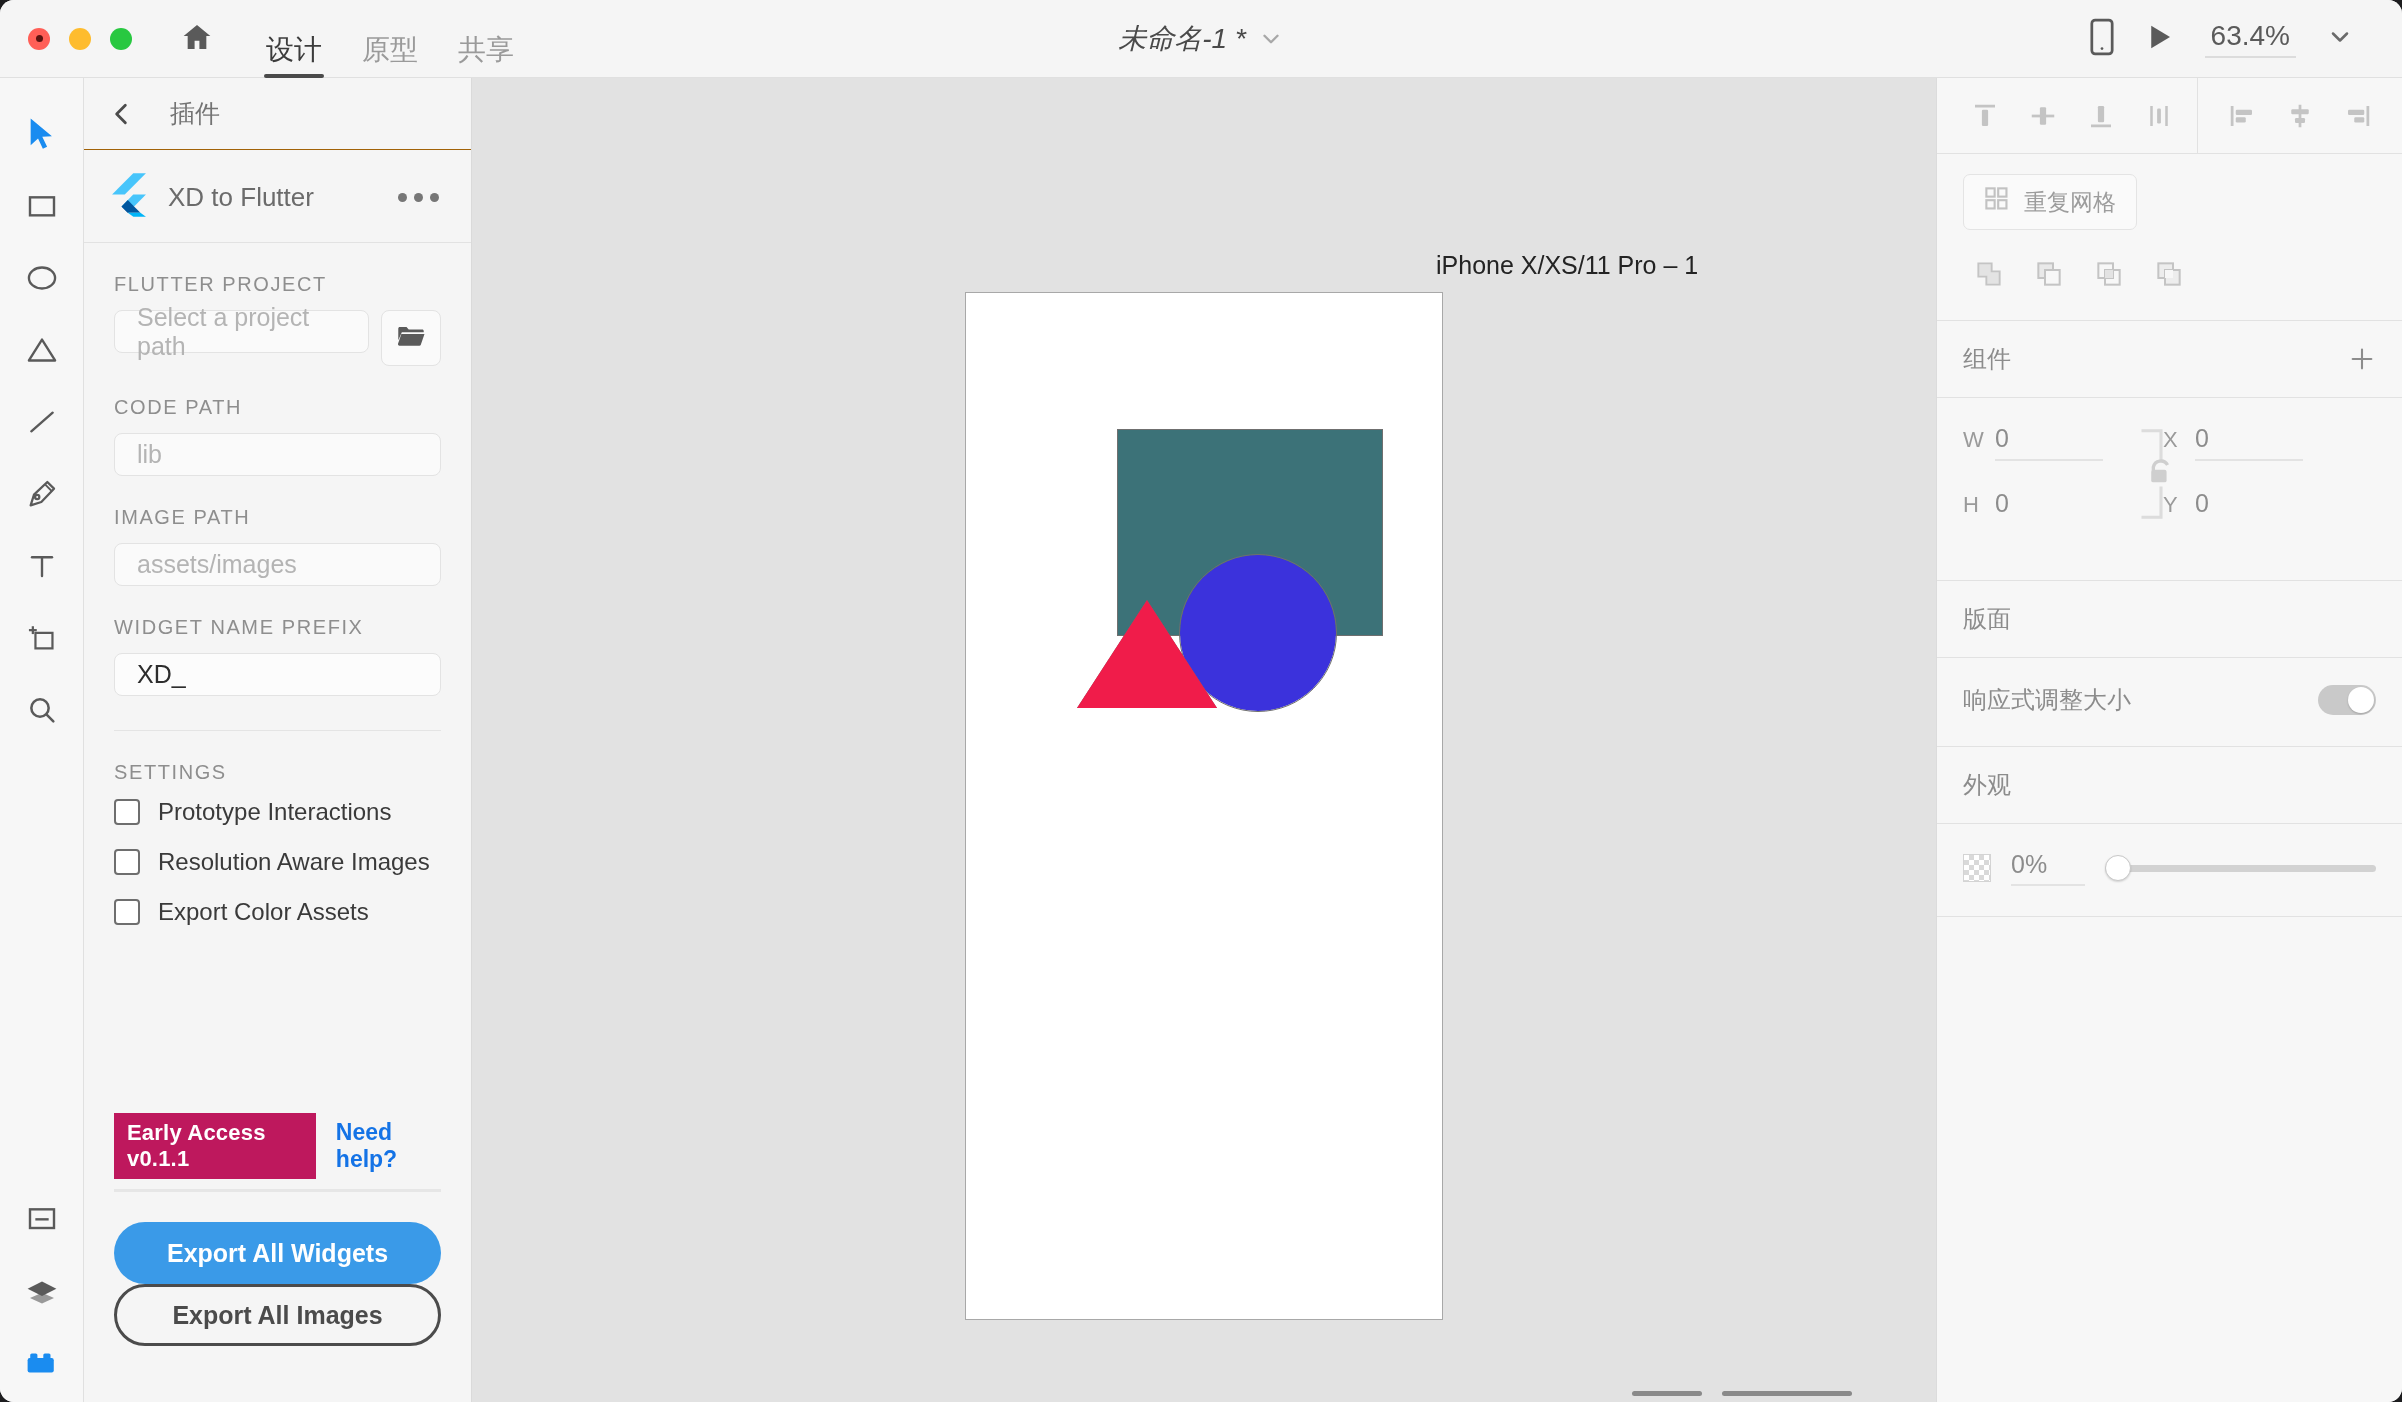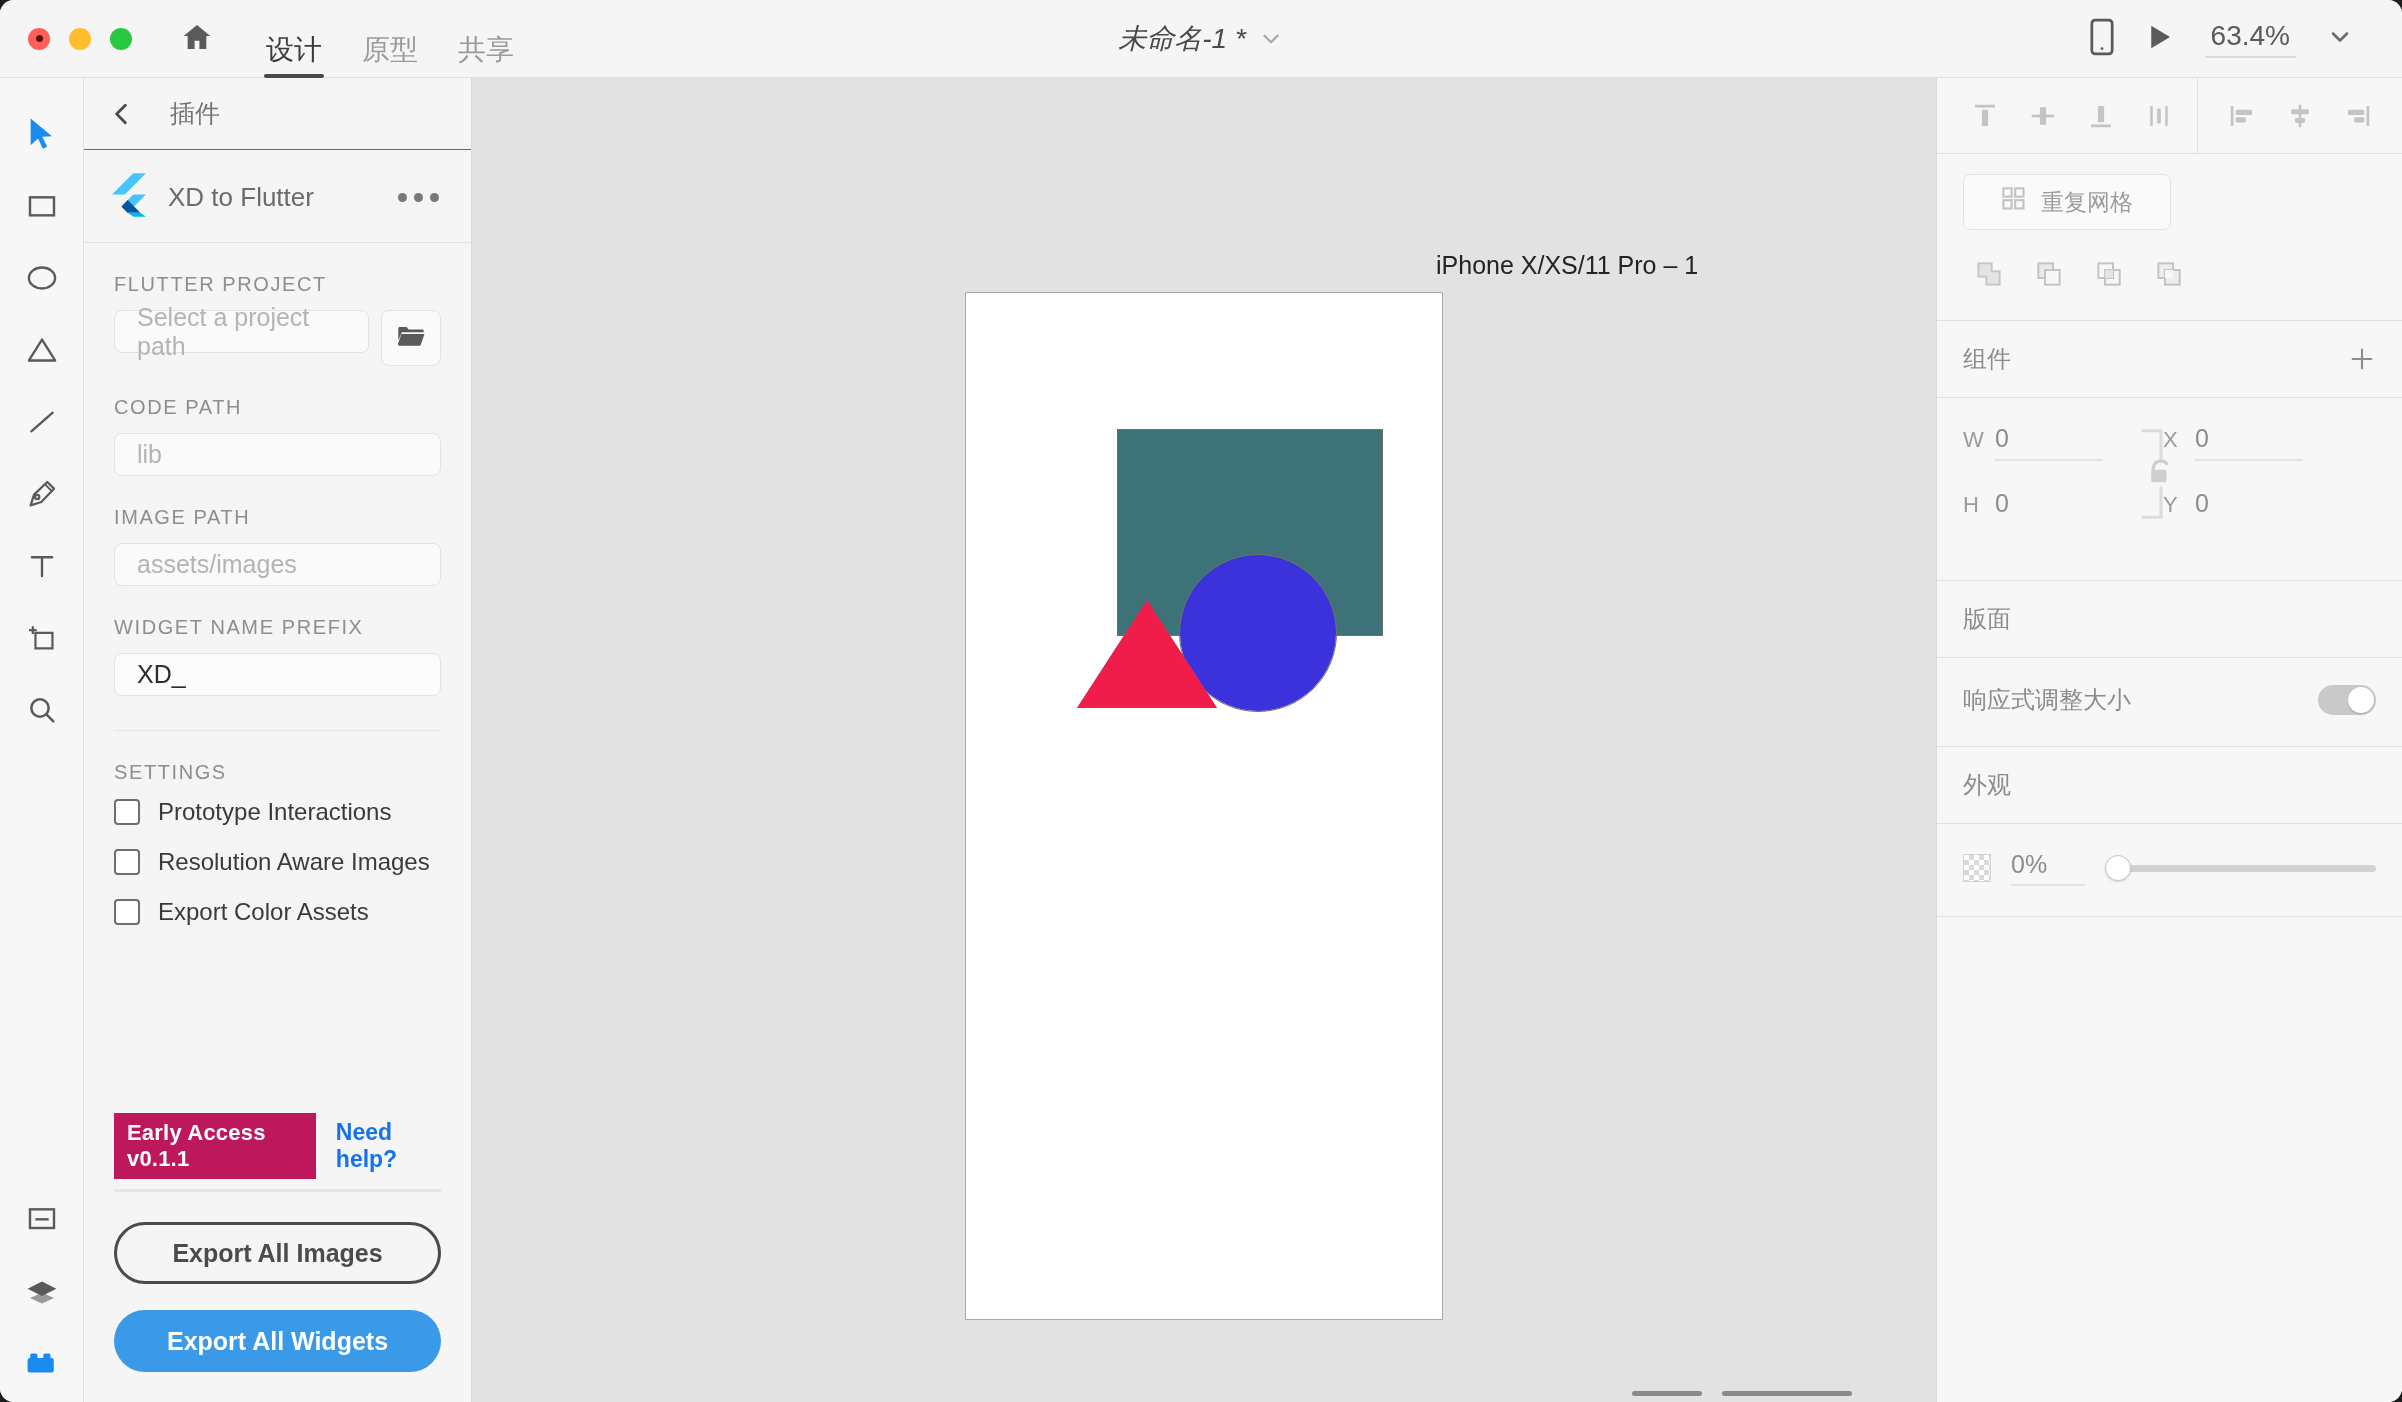--- a/index.html
+++ b/index.html
@@ -210,21 +210,21 @@
   .align-grp.second { padding-left: 18px; }
   .ibtn {
     width: 52px; height: 52px; display: flex; align-items: center; justify-content: center;
     cursor: pointer; border-radius: 4px;
   }
 
   .rsec { padding: 20px 26px; border-bottom: 1px solid #e2e2e2; }
   .repeat-btn {
     display: inline-flex; align-items: center; gap: 14px;
     border: 1px solid #e4e4e4; border-radius: 7px; background: #fafafa;
-    padding: 11px 37px; font-size: 23px; color: #9d9d9d; cursor: pointer;
+    padding: 11px 20px; font-size: 23px; color: #9d9d9d; cursor: pointer;
   }
   .bool-row { display: flex; gap: 8px; margin-top: 18px; }
 
   .sec-head {
     display: flex; align-items: center; justify-content: space-between;
     padding: 22px 26px; border-bottom: 1px solid #e2e2e2;
   }
   .sec-head .st { font-size: 24px; color: #8c8c8c; }
   .plus { cursor: pointer; display: flex; }
 
@@ -534,22 +534,22 @@
           </div>
         </div>
       </div>
 
       <div class="plugin-foot">
         <div class="badge-row">
           <span class="badge">Early Access v0.1.1</span>
           <span class="needhelp">Need help?</span>
         </div>
         <div class="foot-rule"></div>
+        <div class="bigbtn primary">Export All Widgets</div>
         <div class="bigbtn outline">Export All Images</div>
-        <div class="bigbtn primary">Export All Widgets</div>
       </div>
     </div>
 
     <div class="canvas">
       <div class="ab-label">iPhone X/XS/11 Pro – 1</div>
       <div class="artboard">
         <div class="sh-rect"></div>
         <div class="sh-circle"></div>
         <div class="sh-tri"></div>
       </div>

